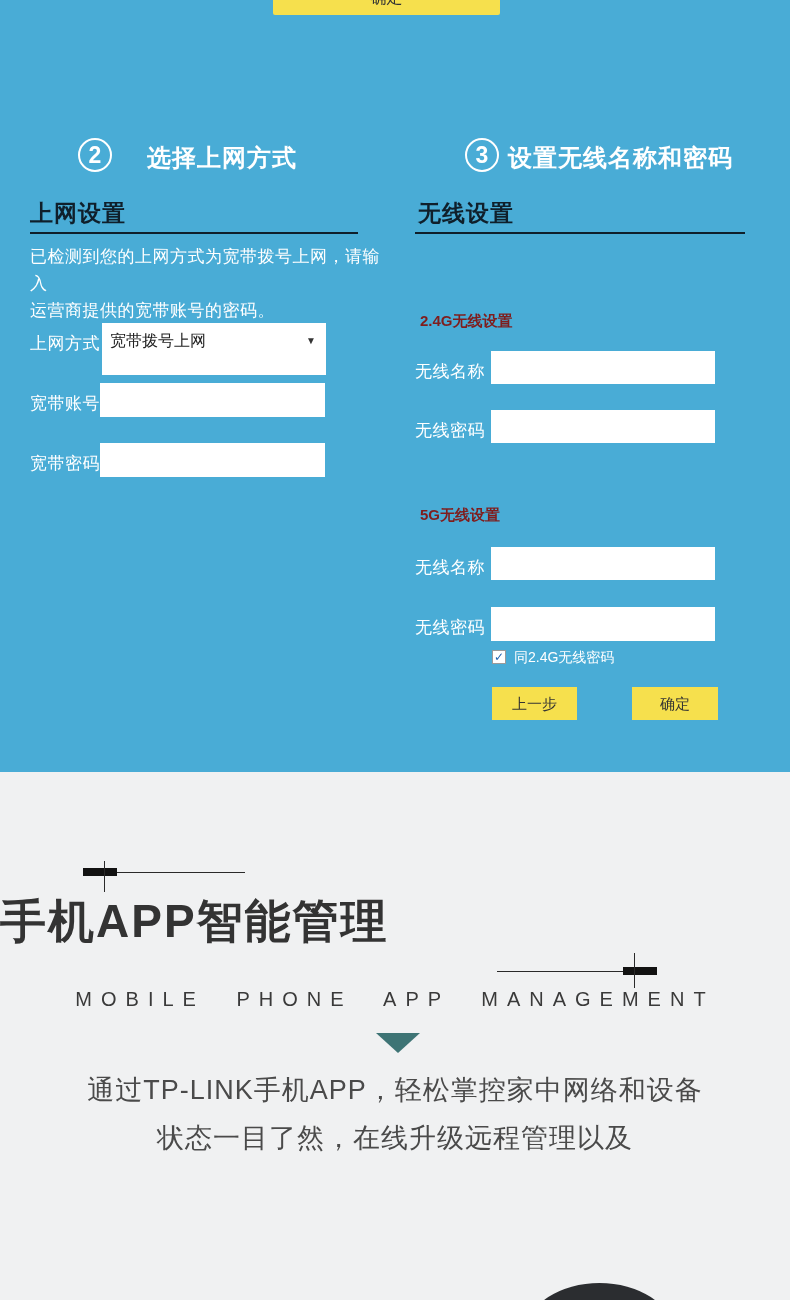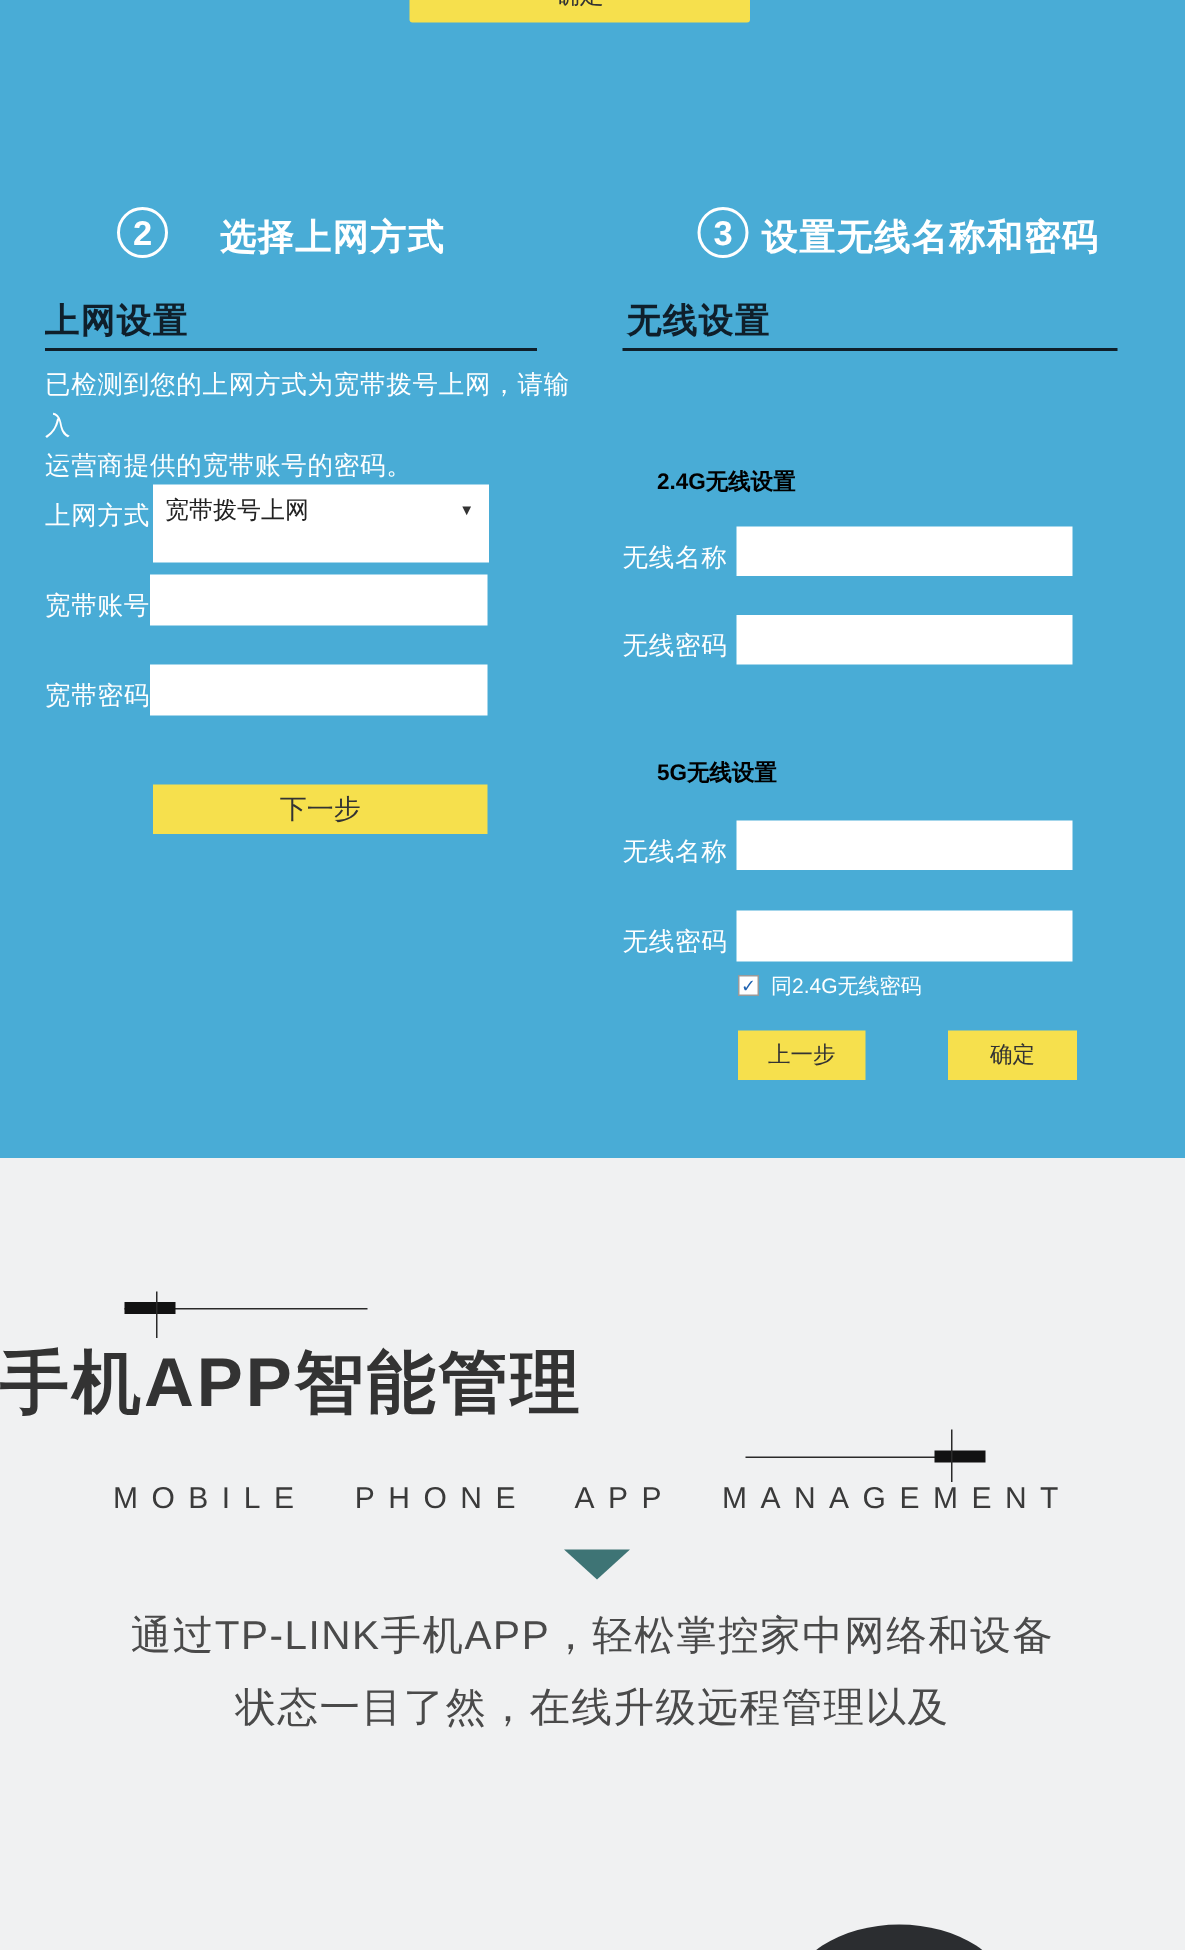--- a/index.html
+++ b/index.html
@@ -25,21 +25,21 @@
   .col-desc { position:absolute; color:#fff; font-size:17px; line-height:27px; letter-spacing:0.5px; }
 
   .field-label { position:absolute; color:#fff; font-size:17px; letter-spacing:0.5px; }
   .text-input { position:absolute; background:#fff; border:none; outline:none;
     font-size:15px; color:#222; padding:0 8px; }
 
   .select-box { position:absolute; background:#fff; cursor:pointer; }
   .select-value { position:absolute; left:8px; top:0; font-size:16px; color:#222; line-height:35px; }
   .select-arrow { position:absolute; right:10px; top:0; font-size:10px; color:#333; line-height:35px; }
 
-  .band-label { position:absolute; color:#000000; font-size:15px; font-weight:bold;margin-left:18px; }
+  .band-label { position:absolute; color:#7f1d1d; font-size:15px; font-weight:bold; }
   .pwd-hint { position:absolute; color:#fff; font-size:13px; line-height:20px; }
 
   .next-btn { position:absolute; left:102px; top:523px; width:223px; height:33px;
     font-size:18px; line-height:33px; }
   .prev-btn { position:absolute; left:492px; top:687px; width:85px; height:33px;
     font-size:15px; line-height:33px; }
   .confirm-btn { position:absolute; left:632px; top:687px; width:86px; height:33px;
     font-size:15px; line-height:33px; }
 
   .checkbox { position:absolute; left:492px; top:650px; width:14px; height:14px; background:#fff;
@@ -92,21 +92,20 @@
       <span class="select-value">宽带拨号上网</span>
       <span class="select-arrow">▼</span>
     </div>
 
     <div class="field-label" style="left:30px; top:392px;">宽带账号</div>
     <input class="text-input" style="left: 100px; top: 383px; width: 225px; height: 34px;" value="">
 
     <div class="field-label" style="left:30px; top:452px;">宽带密码</div>
     <input class="text-input" style="left: 100px; top: 443px; width: 225px; height: 34px;" value="">
 
-    <button class="btn next-btn">下一步</button>
 
     <div class="col-heading" style="left:418px; top:198px;">无线设置</div>
     <div class="heading-rule" style="left:415px; top:232px; width:330px;"></div>
 
     <div class="band-label" style="left:420px; top:312px;">2.4G无线设置</div>
 
     <div class="field-label" style="left:415px; top:360px;">无线名称</div>
     <input class="text-input" style="left: 491px; top: 351px; width: 224px; height: 33px;" value="">
 
     <div class="field-label" style="left:415px; top:419px;">无线密码</div>

